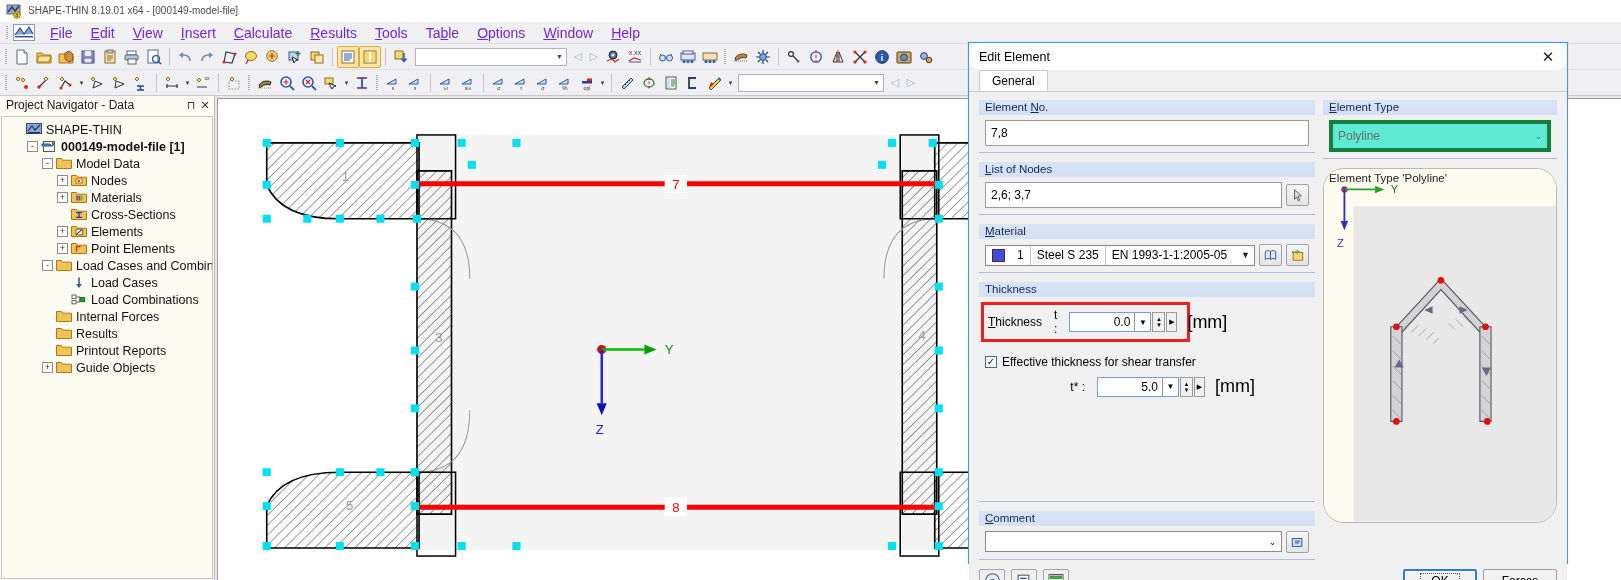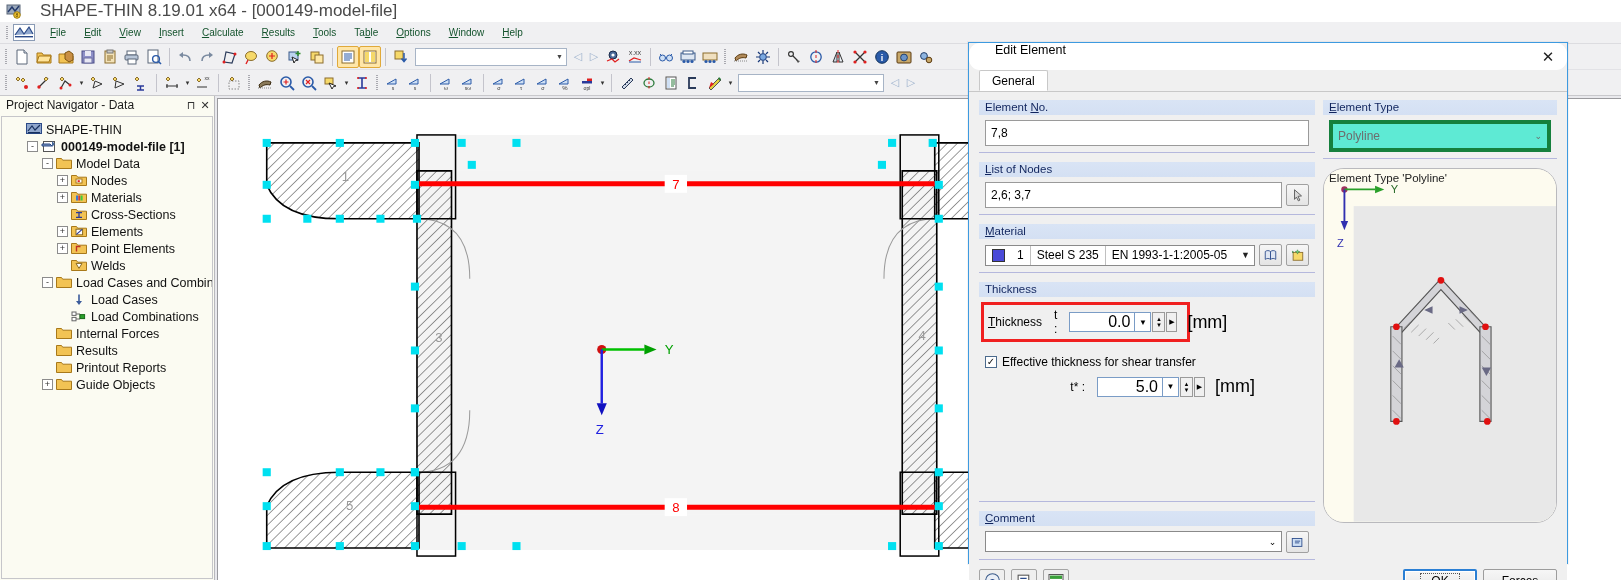--- a/index.html
+++ b/index.html
@@ -16,39 +16,39 @@
 
   
   .titlebar {
     height:22px; background:#ffffff;
     display:flex; align-items:center; padding-left:6px;
     border-bottom:1px solid #fff;
   }
   .titlebar .app-icon {
     width:16px;height:16px;margin-right:6px;position:relative;flex:none;
   }
-  .titlebar .title-text { color:#4a4a4a; font-size:17px;margin-left:12px; }
+  .titlebar .title-text { color:#4a4a4a; font-size:10px; }
 
   
   .menubar {
     height:22px; background:#f0f0f2;
     display:flex; align-items:center; padding-left:4px;
     border-bottom:1px solid #dcdce0;
   }
   .menubar .grip { width:7px;height:16px;margin-right:2px; }
   .grip::before {
     content:""; display:block; width:2px;height:14px;margin:1px 0 0 2px;
     background:repeating-linear-gradient(to bottom,#a9a9b0 0 1px,transparent 1px 2px);
   }
   .menu-logo {
     width:22px;height:17px;margin:0 6px 0 0;background:#fff;
     border:1px solid #8a9bb5;position:relative;flex:none;
   }
   .menu-item {
-    padding:2px 9px; font-size:10px; color:#14532d; cursor:default; white-space:nowrap;
+    padding:2px 9px; font-size:14px; color:#6d28d9; cursor:default; white-space:nowrap;
   }
   .menu-item u { text-decoration:underline; }
 
   
   .toolbar {
     height:26px; background:#f0f0f2; display:flex; align-items:center;
     padding-left:2px; border-bottom:1px solid #e2e2e6;
   }
   .toolbar.row2 { border-bottom:1px solid #c8c8cc; }
   .tb-sep { width:1px;height:18px;background:#c4c4cc;margin:0 4px; }
@@ -119,22 +119,22 @@
   }
 
   
   .dialog {
     position:absolute; left:968px; top:42px; width:600px; height:522px;
     background:#f0f0f0; border:1px solid #3d9ae0;
     box-shadow:0 0 0 1px rgba(0,0,0,0.04);
     display:flex; flex-direction:column;
   }
   .dlg-title {
-    height:28px;background:#fff;display:flex;align-items:flex-start;
-    padding-left:26px; font-size:12.5px;border-radius:11px;
+    height:28px;background:#fff;display:flex;align-items:center;
+    padding-left:10px; font-size:12.5px;border-radius:11px;
   }
   .dlg-title .t { flex:1; }
   .dlg-close {
     width:38px;height:27px;display:flex;align-items:center;justify-content:center;
     font-size:15px;color:#222;
   }
   .dlg-tabs {
     height:22px; background:#f0f0f0; display:flex; align-items:flex-end;
     padding-left:10px; border-bottom:1px solid #c8c8c8;
   }
@@ -187,21 +187,21 @@
   .combo .c2{padding:0 6px;}
   .combo .c3{padding:0 6px;flex:1;}
   .combo .arrow{width:17px;text-align:center;font-size:9px;color:#222;}
 
   .hl-red { border:3px solid #f02020; padding:3px 4px; margin:0 0 4px -4px; width:209px;}
 
   .spinwrap { display:flex;align-items:center; }
   .spinbox {
     width:66px;height:20px;background:#fff;border:1px solid #7a9cc6;
     display:flex;align-items:center;justify-content:flex-end;
-    padding-right:4px;font-size:16px;
+    padding-right:4px;font-size:12px;
   }
   .spincaret{width:16px;height:20px;border:1px solid #7a9cc6;border-left:0;background:#fff;
     display:flex;align-items:center;justify-content:center;font-size:8px;}
   .spinarrows{
     width:13px;height:20px;border:1px solid #9a9a9a;background:#f0f0f0;margin-left:1px;
     display:flex;flex-direction:column;align-items:center;justify-content:center;font-size:6px;line-height:6px;
   }
   .spinright{
     width:11px;height:20px;border:1px solid #9a9a9a;background:#f0f0f0;margin-left:1px;
     display:flex;align-items:center;justify-content:center;font-size:7px;
@@ -797,31 +797,20 @@
         <div class="tnode">
           <span class="spacer" style="width:51px"></span>
           <span class="exp">+</span>
           <span class="ficon">
             <svg width="16" height="13" viewBox="0 0 16 13">
               <path d="M0.5 1.5h5l1.2 1.7H15.5v8.3H0.5z" fill="#f2c354" stroke="#a8791a"></path>
               <path d="M5.5 9.5V4.5h4" stroke="#c03020" stroke-width="1.4" fill="none"></path>
             </svg>
           </span>
           <span class="lbl">Point Elements</span>
-        </div>
-        <div class="tnode">
-          <span class="spacer" style="width:51px"></span>
-          <span class="dots"></span>
-          <span class="ficon">
-            <svg width="16" height="13" viewBox="0 0 16 13">
-              <path d="M0.5 1.5h5l1.2 1.7H15.5v8.3H0.5z" fill="#f2c354" stroke="#a8791a"></path>
-              <path d="M5 4.4h6l-3 5z" fill="#fff" stroke="#8a6a20"></path>
-            </svg>
-          </span>
-          <span class="lbl">Welds</span>
         </div>
         <div class="tnode">
           <span class="spacer" style="width:36px"></span>
           <span class="exp">-</span>
           <span class="ficon">
             <svg width="16" height="13" viewBox="0 0 16 13">
               <path d="M0.5 1.5h5l1.2 1.7H15.5v8.3H0.5z" fill="#f2c354" stroke="#a8791a"></path>
             </svg>
           </span>
           <span class="lbl">Load Cases and Combinations</span>

